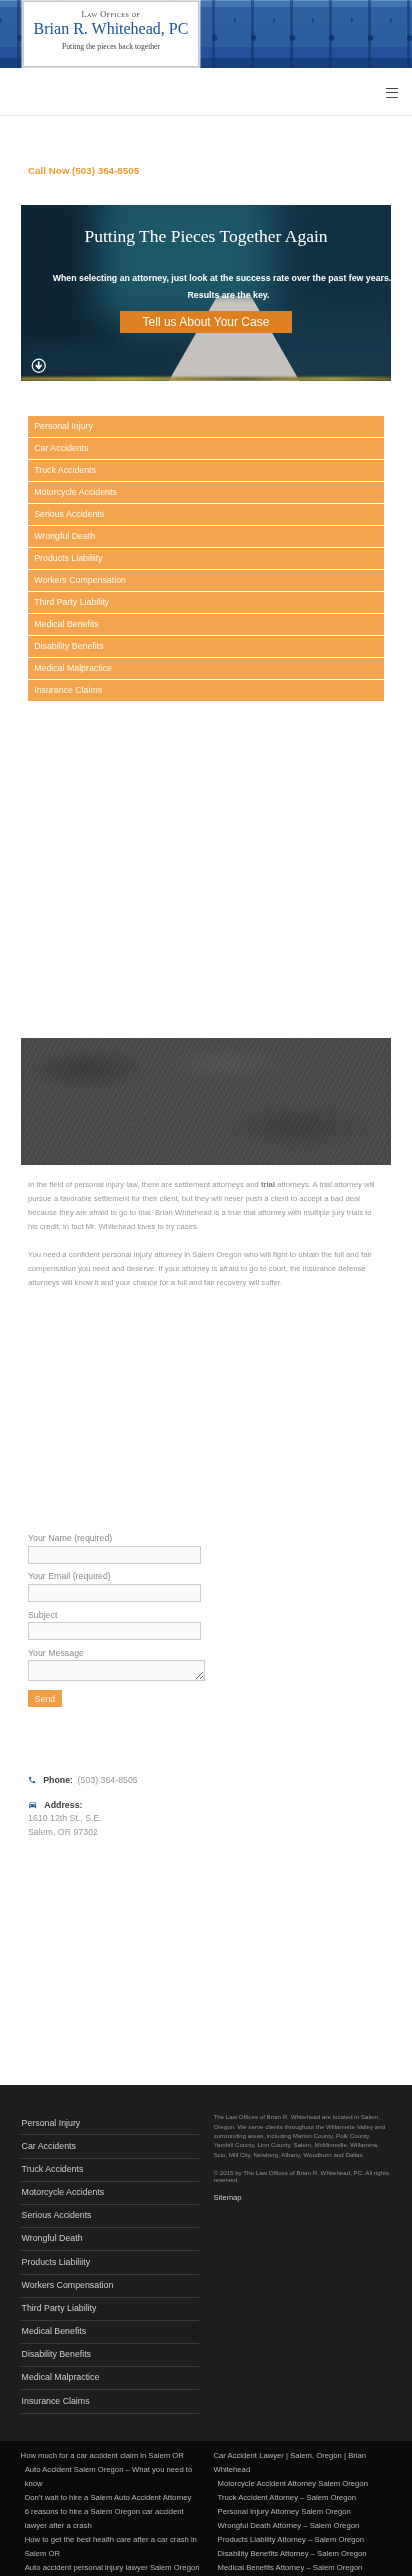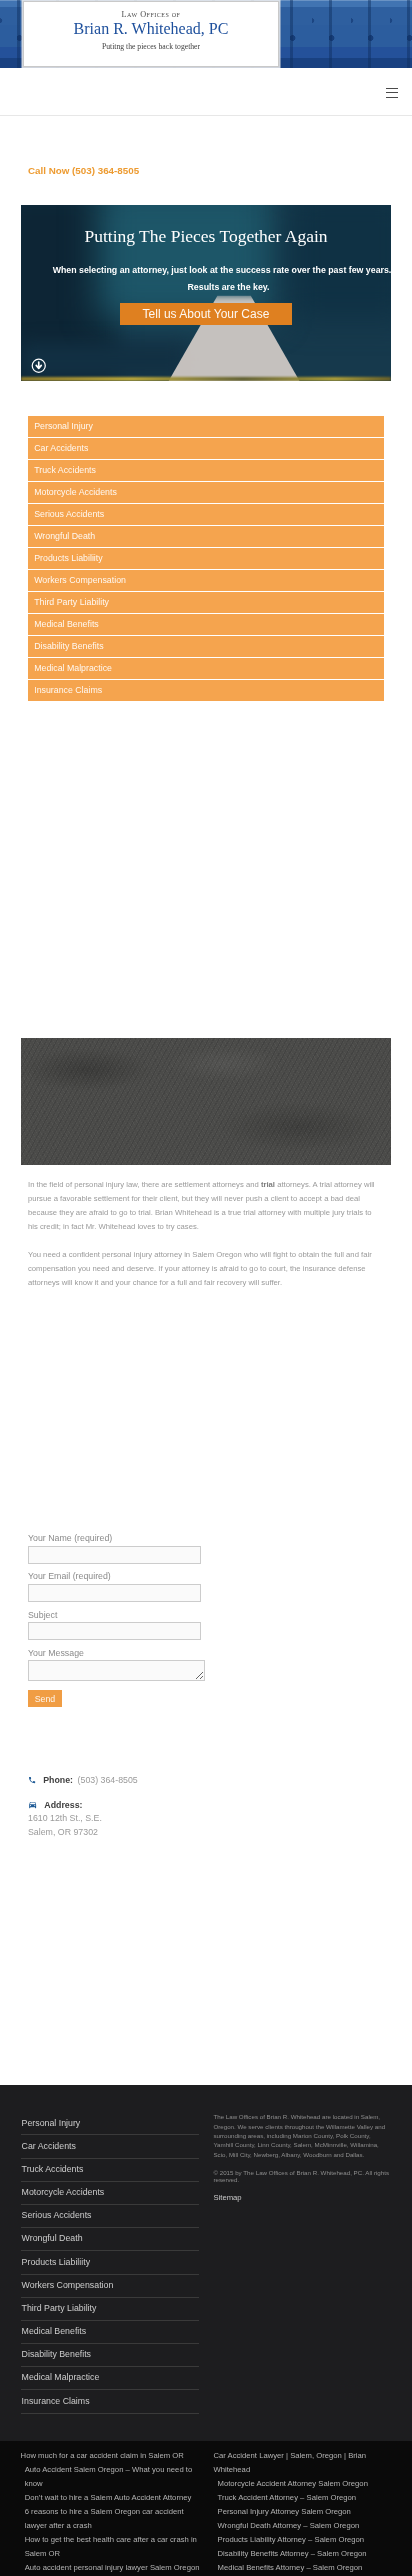--- a/index.html
+++ b/index.html
@@ -11,21 +11,21 @@
     height:68px; position:relative;
     background-color:#2e61a5;
     background-image:
       repeating-linear-gradient(90deg, rgba(13,45,92,0) 0 17.5px, rgba(13,45,92,.45) 17.5px 19.6px, rgba(13,45,92,0) 19.6px 39px),
       radial-gradient(circle 3.1px at 19.6px 38px, rgba(16,52,110,.8) 2.6px, transparent 3.1px),
       radial-gradient(circle 2.6px at 0px 20.6px, rgba(16,52,110,.6) 2.1px, transparent 2.6px),
       linear-gradient(180deg,#6a93c4 0 1.5px,#4174b2 1.5px 7.2px,#2e5f9f 7.2px 25px,#2c5d9e 25px 47px,#24519a 47px 58px,#194181 58px 68px);
     background-size:39px 100%, 39px 68px, 39px 68px, auto;
   }
   .logo-box {
-    position:absolute; left:23px; top:1px; width:256px; height:66px;
+    position:absolute; left:23px; top:1px; width:176px; height:66px;
     background:#fff; border:0.5px solid #c9c9c9;
     box-shadow:0 0 0 1.5px rgba(240,240,240,.85), 0 0.5px 2.1px rgba(0,0,0,.35);
     text-align:center; padding-top:7.7px;
   }
   .logo-top  { font-family:"Liberation Serif",serif; font-variant:small-caps; letter-spacing:0.5px; color:#4a4a4a; font-size:8.2px; }
   .logo-name { font-family:"Liberation Serif",serif; color:#1d4f9c; font-size:16px; margin-top:1.5px; }
   .logo-tag  { font-family:"Liberation Serif",serif; color:#3f3f3f; font-size:7.7px; margin-top:3.6px; }
 
   
   .navbar { height:48px; background:#fff; border-bottom:0.5px solid #e7e7e7; position:relative; }
@@ -41,21 +41,21 @@
   .hb1 { position:absolute; left:-15.5px; top:-10.3px; width:113px; height:206px; background:#0d2535; filter:blur(11.3px); }
   .hb2 { position:absolute; left:77px; top:-20.6px; width:175px; height:134px; background:#1d5668; filter:blur(17.5px); }
   .hb3 { position:absolute; right:-20.6px; top:-15.5px; width:124px; height:129px; background:#0f3144; filter:blur(15.5px); }
   .hb4 { position:absolute; left:0; bottom:2.1px; width:45%; height:36px; background:#123043; filter:blur(9.3px); }
   .sail { position:absolute; left:144px; bottom:-9.3px; width:139px; height:95px; background:#cfc9c5;
           clip-path:polygon(38% 0,62% 0,105% 110%,-5% 110%); filter:blur(3.1px); opacity:.95; }
   .strip { position:absolute; left:0; bottom:0; width:100%; height:4.6px;
            background:linear-gradient(90deg,#8f7c2c,#c0ab3a 30%,#5f5e2e 60%,#b3a238 85%,#6a6027); filter:blur(0.8px); }
   .hero-content { position:relative; z-index:2; text-align:center; color:#fff; }
   .hero-title { font-family:"Liberation Serif",serif; font-weight:normal; font-size:17.5px; margin-top:21px; }
-  .hero-sub1 { margin-top:18px; font-weight:bold; font-size:8.8px;padding-left:32px; }
+  .hero-sub1 { margin-top:26px; font-weight:bold; font-size:8.8px;padding-left:32px; }
   .hero-sub2 { margin-top:6.7px; font-weight:bold; font-size:8.8px;padding-left:45px; }
   .hero-cta { margin-top:10.8px; display:inline-block; background:#df8020; color:rgba(255,255,255,.95);
               font-family:"Liberation Sans",sans-serif; font-size:12px; font-weight:300;
               padding:4.1px 23px; border:none; cursor:pointer; }
   .hero-arrow { position:absolute; left:10.8px; bottom:8.2px; z-index:3; cursor:pointer; width:15.5px; height:15.5px; }
 
   
   .practice-menu { list-style:none; margin:35px 28px 0; }
   .practice-menu li { background:#f5a44e; color:rgba(255,255,255,.93); font-size:8.8px; font-weight:300;
                       height:21px; line-height:21px; padding-left:6.2px; margin-bottom:1px; cursor:pointer; }

